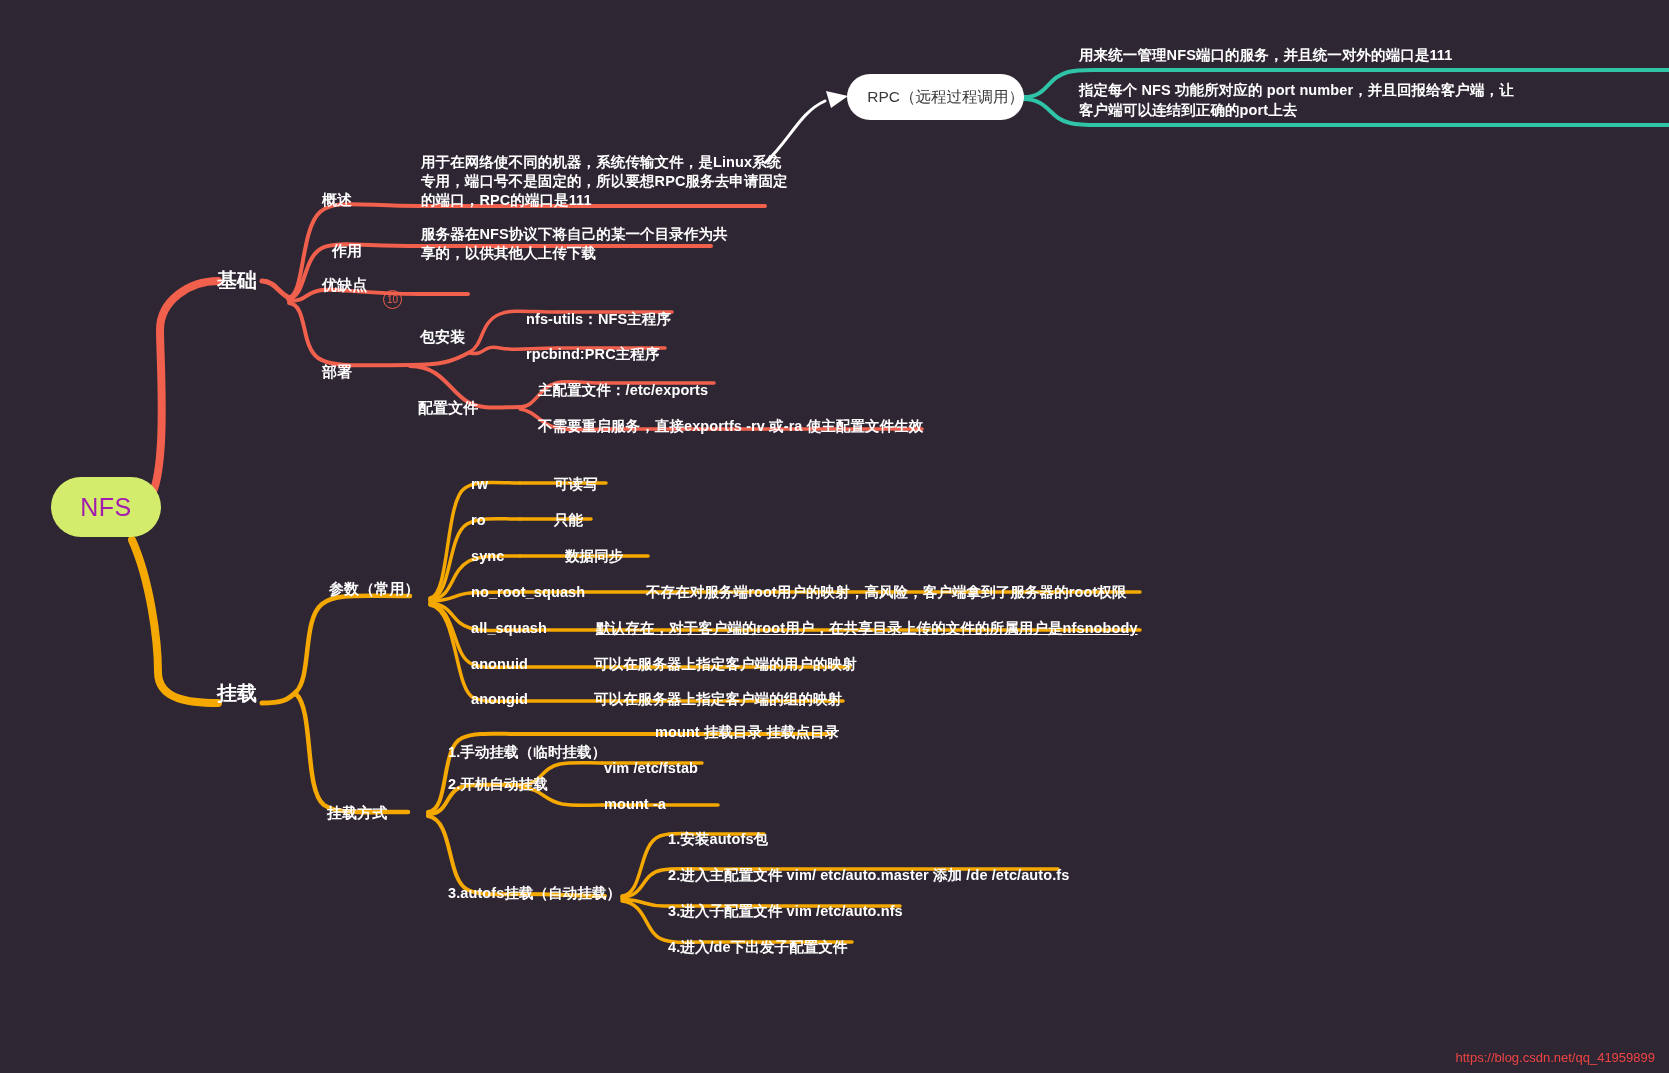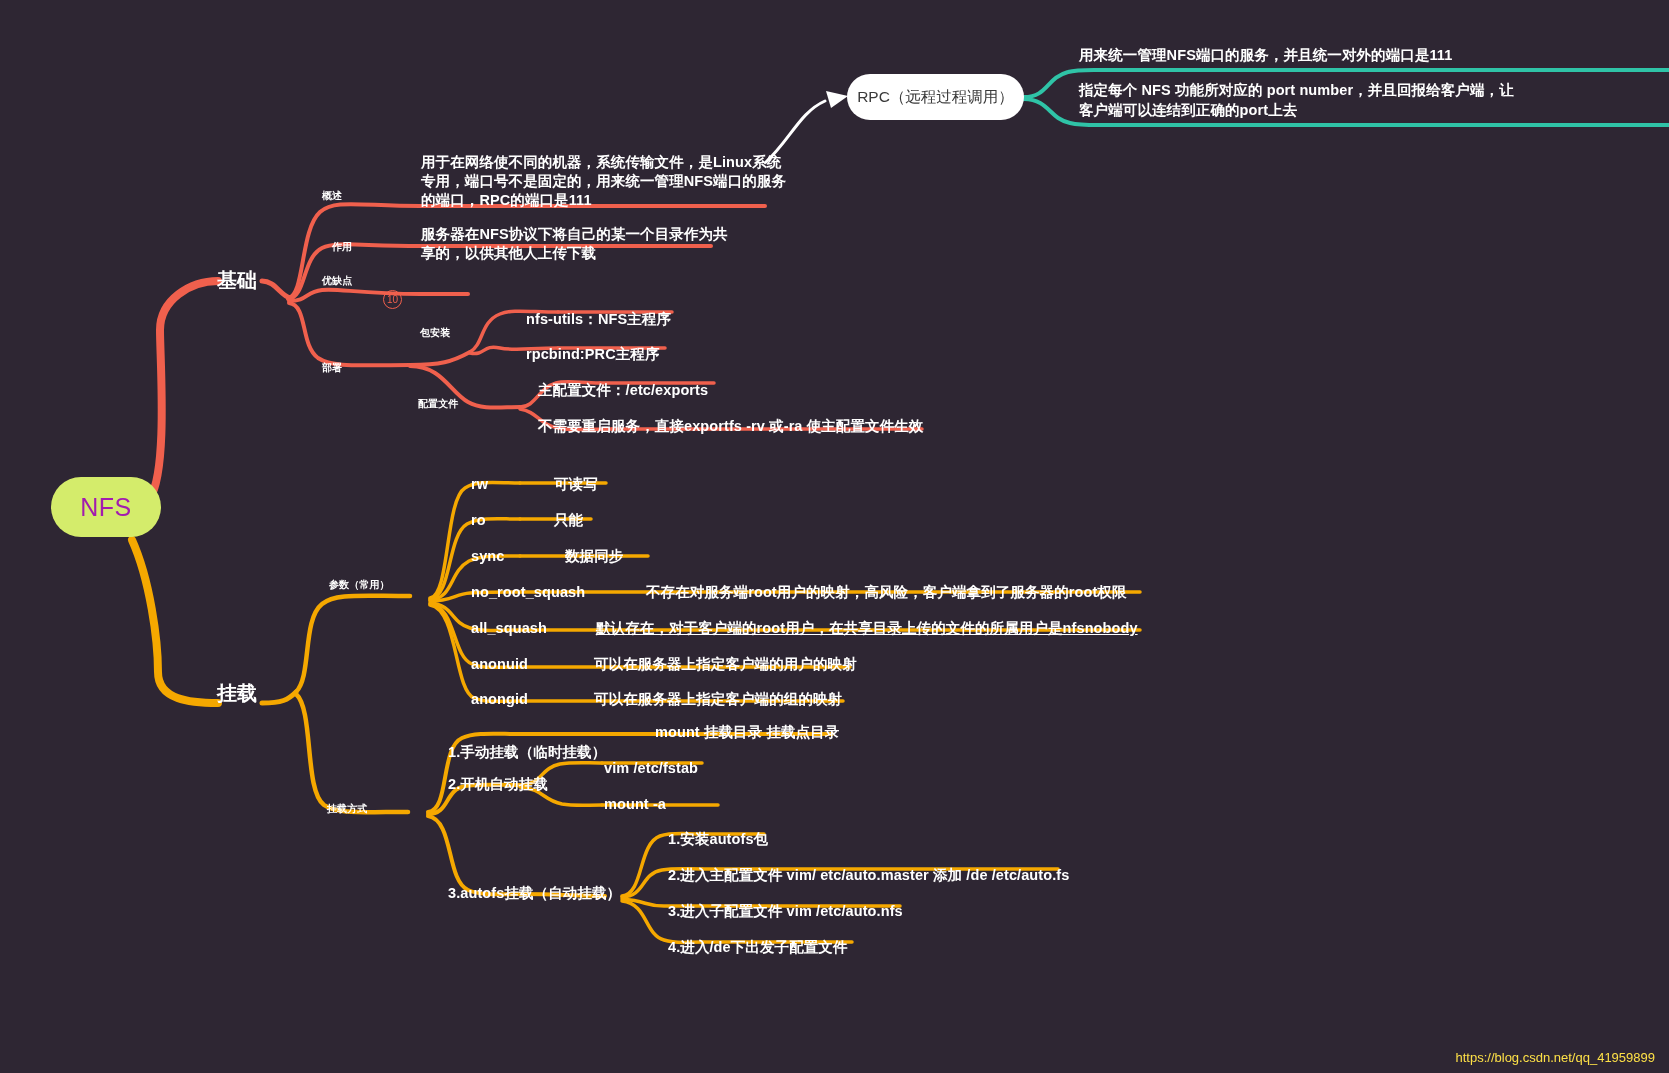--- a/index.html
+++ b/index.html
@@ -49,24 +49,24 @@
     left: 847px;
     top: 74px;
     width: 177px;
     height: 46px;
     background: #ffffff;
     border-radius: 23px;
     color: #3a3a3a;
     font-size: 15.5px;
     display: flex;
     align-items: center;
-    justify-content: center;
+    justify-content: flex-end;
   }
   .b1 { font-size: 20px; font-weight: bold; }       
-  .b2 { font-size: 10px; font-weight: bold; }       
+  .b2 { font-size: 15px; font-weight: bold; }       
   .b3 { font-size: 14.5px; font-weight: bold; }     
   .p  { font-size: 14.5px; font-weight: bold; }
   .badge {
     position: absolute;
     left: 383px;
     top: 290px;
     width: 17px;
     height: 17px;
     border: 1.4px solid #f0604d;
     border-radius: 50%;
@@ -74,21 +74,21 @@
     font-size: 10px;
     display: flex;
     align-items: center;
     justify-content: center;
   }
   .watermark {
     position: absolute;
     right: 14px;
     bottom: 8px;
     font-size: 13px;
-    color: #fde047;
+    color: #ef4444;
     font-weight: normal;
   }
 </style>
 </head>
 <body>
 
 <svg id="canvas" viewBox="0 0 1669 1073" xmlns="http://www.w3.org/2000/svg">
 
   <g fill="none" stroke="#f0604d" stroke-linecap="round">
 
@@ -183,21 +183,21 @@
 </div>
 
 <div class="lbl p" style="left:1079px; top:46px;">用来统一管理NFS端口的服务，并且统一对外的端口是111</div>
 <div class="lbl p" style="left:1079px; top:81px;">指定每个 NFS 功能所对应的 port number，并且回报给客户端，让</div>
 <div class="lbl p" style="left:1079px; top:101px;">客户端可以连结到正确的port上去</div>
 
 <div class="lbl b1" style="left:217px; top:268px;">基础</div>
 
 <div class="lbl b2" style="left:322px; top:190px;">概述</div>
 <div class="lbl p" style="left:421px; top:153px;">用于在网络使不同的机器，系统传输文件，是Linux系统</div>
-<div class="lbl p" style="left:421px; top:172px;">专用，端口号不是固定的，用来统一管理NFS端口的服务</div>
+<div class="lbl p" style="left:421px; top:172px;">专用，端口号不是固定的，所以要想RPC服务去申请固定</div>
 <div class="lbl p" style="left:421px; top:191px;">的端口，RPC的端口是111</div>
 
 <div class="lbl b2" style="left:332px; top:241px;">作用</div>
 <div class="lbl p" style="left:421px; top:225px;">服务器在NFS协议下将自己的某一个目录作为共</div>
 <div class="lbl p" style="left:421px; top:244px;">享的，以供其他人上传下载</div>
 
 <div class="lbl b2" style="left:322px; top:275px;">优缺点</div>
 <div class="badge">10</div>
 
 <div class="lbl b2" style="left:322px; top:362px;">部署</div>

